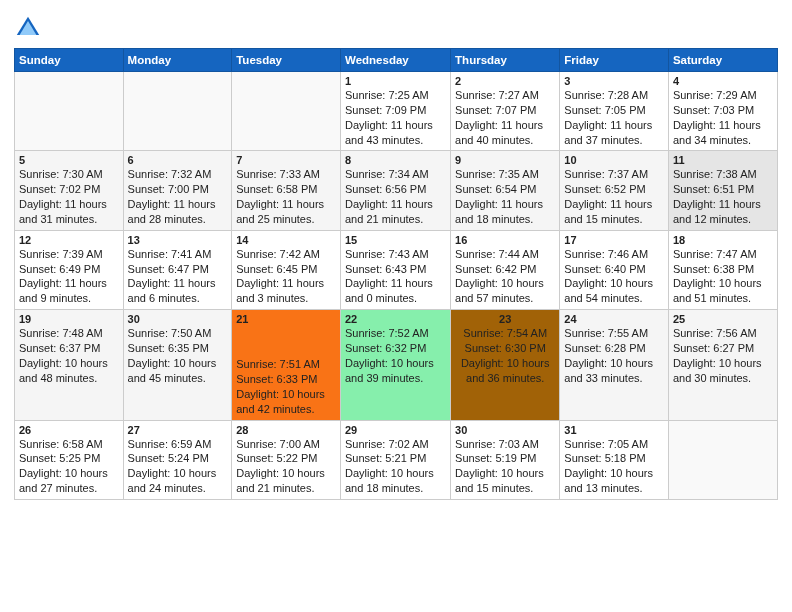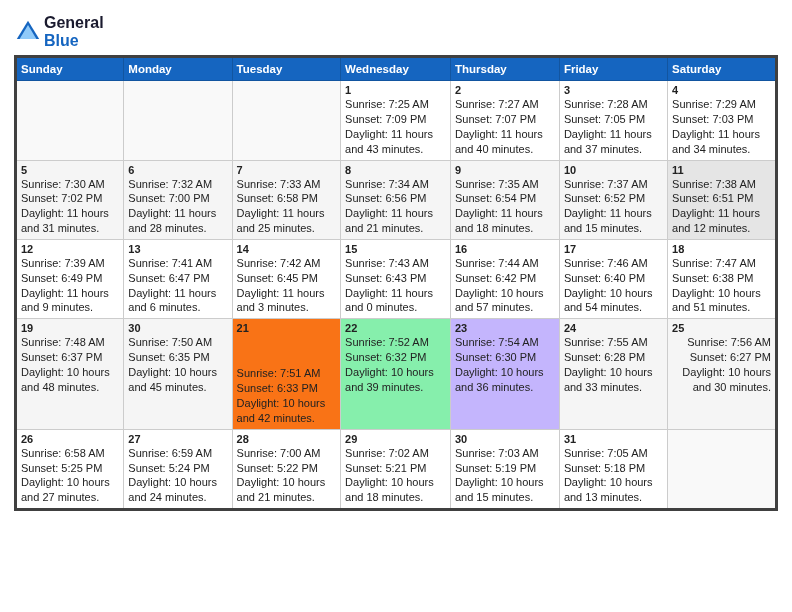--- a/index.html
+++ b/index.html
@@ -38,21 +38,21 @@
       font-weight: bold;
       color: #222;
     }
     .location {
       font-size: 14px;
       color: #444;
     }
     .calendar {
       width: 100%;
       border-collapse: collapse;
-      border: 3px solid #404040;
+      border: 1px solid #404040;
     }
     .calendar th {
       background: #1565C0;
       color: #fff;
       font-size: 11.5px;
       font-weight: bold;
       padding: 5px 4px;
       text-align: left;
       border: 1px solid #1255a0;
     }
@@ -87,24 +87,20 @@
 </head>
 <body>
 
 <div class="container">
   <div class="header-row">
     <div class="logo">
       <svg class="logo-icon" viewBox="0 0 40 40">
         <polygon points="20,4 36,30 4,30" fill="#1565C0"></polygon>
         <polygon points="20,10 32,30 8,30" fill="#90CAF9"></polygon>
       </svg>
-      <div>
-        <div style="font-size:16px;font-weight:bold;color:#1a1a2e;line-height:1.1;">General</div>
-        <div style="font-size:16px;font-weight:bold;color:#1565C0;line-height:1.1;">Blue</div>
-      </div>
     </div>
     <div class="title-block">
       <div class="month-title"></div>
       <div class="location"></div>
     </div>
   </div>
 
   <table class="calendar">
     <thead>
       <tr>
@@ -275,37 +271,37 @@
 Daylight: 10 hours
 and 42 minutes.</div>
           </td>
           <td style="background: #86efac;">
             <span class="day-number">22</span>
             <div class="cell-text" style="white-space: pre-line;">Sunrise: 7:52 AM
 Sunset: 6:32 PM
 Daylight: 10 hours
 and 39 minutes.</div>
           </td>
-          <td style="background: #c4b5fd;">
+          <td style="background: #a16207; text-align: center;">
             <span class="day-number">23</span>
             <div class="cell-text" style="white-space: pre-line;">Sunrise: 7:54 AM
 Sunset: 6:30 PM
 Daylight: 10 hours
 and 36 minutes.</div>
           </td>
           <td style="background: rgb(245, 245, 245);">
             <span class="day-number">24</span>
             <div class="cell-text" style="white-space: pre-line;">Sunrise: 7:55 AM
 Sunset: 6:28 PM
 Daylight: 10 hours
 and 33 minutes.</div>
           </td>
           <td style="background: rgb(245, 245, 245);">
             <span class="day-number">25</span>
-            <div class="cell-text" style="white-space: pre-line; text-align: right;">Sunrise: 7:56 AM
+            <div class="cell-text" style="white-space: pre-line;">Sunrise: 7:56 AM
 Sunset: 6:27 PM
 Daylight: 10 hours
 and 30 minutes.</div>
           </td>
         </tr>
         <tr>
           <td>
             <span class="day-number">26</span>
             <div class="cell-text" style="white-space: pre-line;">Sunrise: 6:58 AM
 Sunset: 5:25 PM

